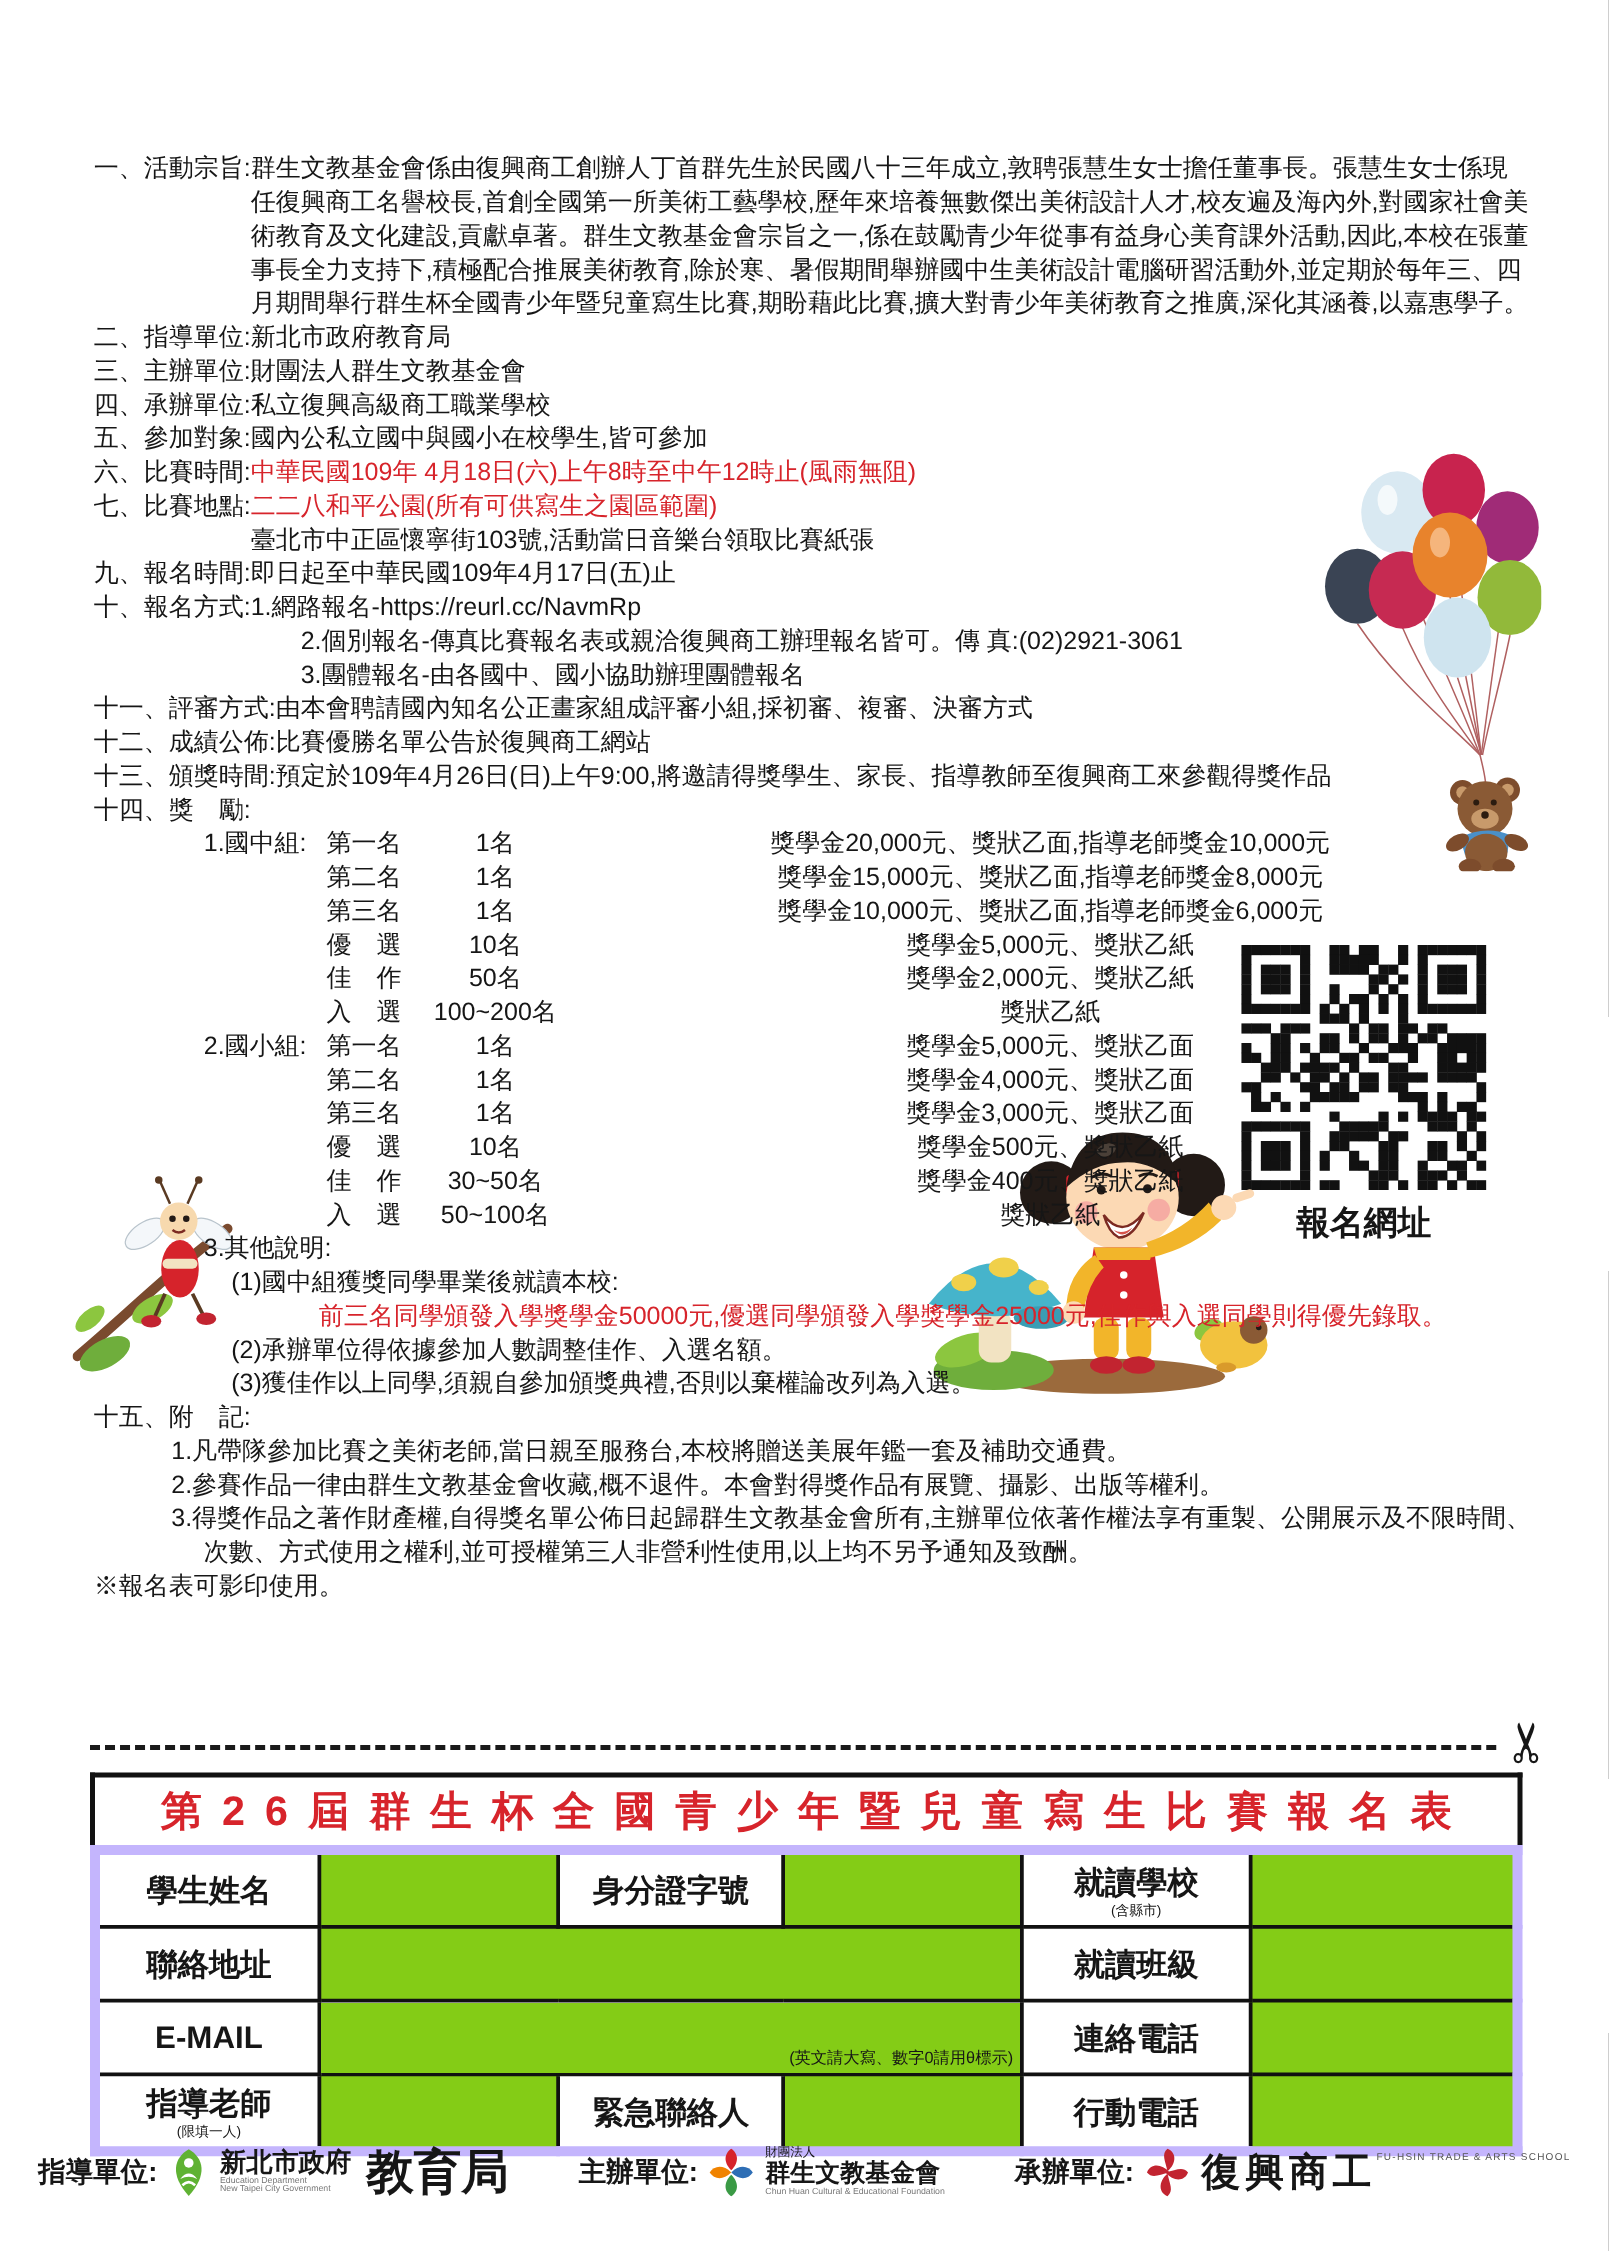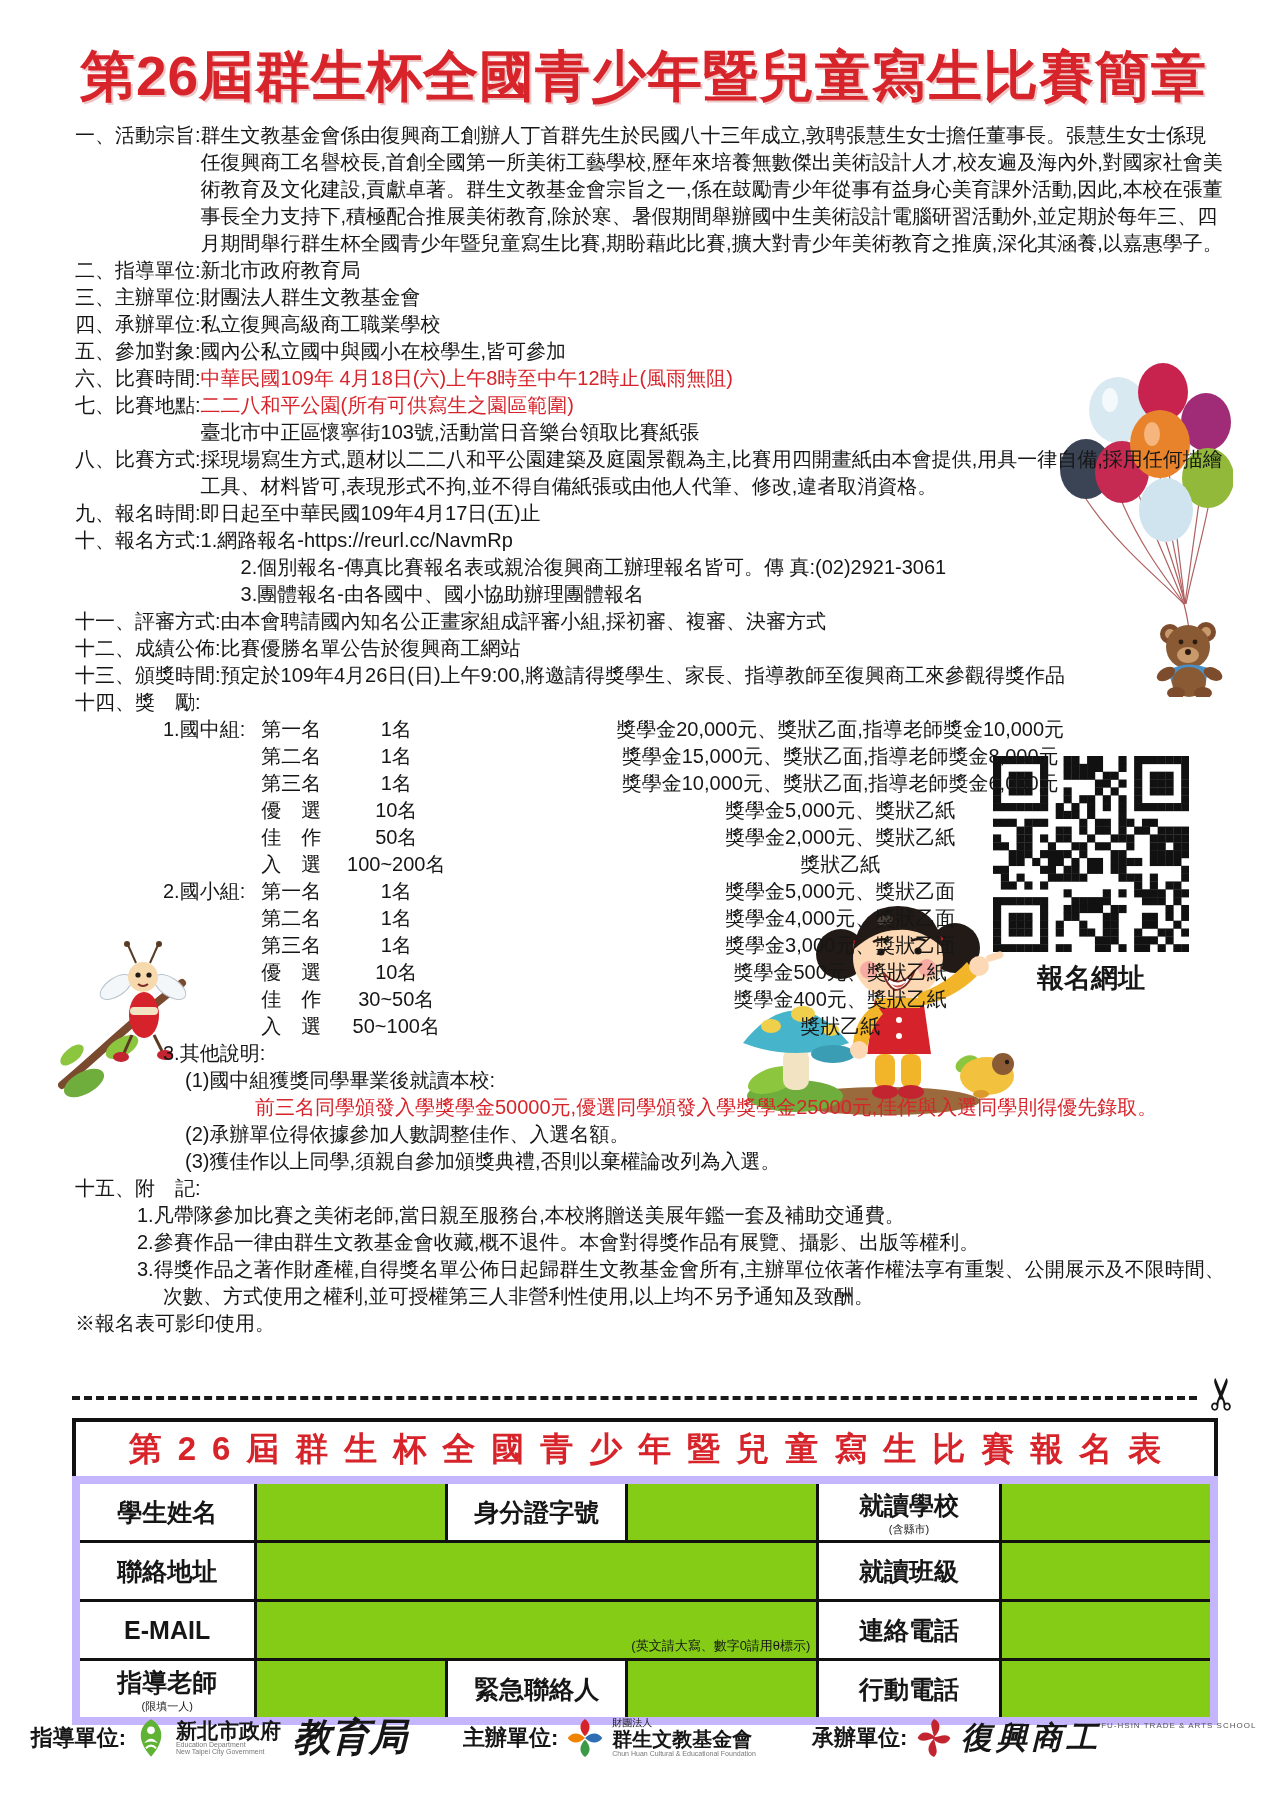--- a/index.html
+++ b/index.html
@@ -48,40 +48,39 @@
   .email-cell{position:relative;}
   .email-note{position:absolute;right:6px;bottom:3px;font-size:13px;font-weight:400;}
   
   .footer{position:absolute;left:0;right:0;top:1712px;display:flex;justify-content:center;
        align-items:center;gap:56px;z-index:2;}
   .f-unit{display:flex;align-items:center;gap:8px;}
   .f-label{font-size:22px;font-weight:700;white-space:nowrap;}
   .gov-stack{display:flex;flex-direction:column;line-height:1;}
   .gov-name{font-size:21px;font-weight:800;}
   .gov-en{font-size:7px;color:#777;}
-  .callig{font-family:"Liberation Serif",serif;font-style:italic;font-weight:bold;text-align:center;}
+  .callig{font-family:"Liberation Serif",serif;font-weight:bold;text-align:center;}
   .bureau{font-size:38px;margin-left:4px;}
   .found-stack{display:flex;flex-direction:column;line-height:1.1;}
   .found-small{font-size:10px;}
   .found-name{font-size:20px;font-weight:800;}
   .found-en{font-size:7px;color:#777;}
   .school-stack{display:flex;flex-direction:row;line-height:1;}
   .school-name{font-size:31px;letter-spacing:4px;}
   .school-en{font-size:8px;color:#555;letter-spacing:1px;}
   
   .illus{position:absolute;z-index:1;}
   .qr-caption{position:absolute;left:993px;top:960px;width:196px;text-align:center;
        font-size:27px;font-weight:600;z-index:2;}
 </style>
 </head>
 <body>
 
 <div class="page">
 
-  <div class="main-title">第26屆群生杯全國青少年暨兒童寫生比賽簡章</div>
 
   <svg class="illus" style="left:1048px;top:352px;" width="185" height="345" viewBox="0 0 185 345">
     <g stroke="#b06060" stroke-width="1.2" fill="none">
       <path d="M70 88 C95 160 120 210 136 252"></path>
       <path d="M115 70 C125 150 132 210 137 252"></path>
       <path d="M158 100 C150 160 142 215 137 252"></path>
       <path d="M38 147 C70 195 115 230 136 252"></path>
       <path d="M74 150 C95 200 125 235 136 252"></path>
       <path d="M112 125 C122 175 132 225 137 252"></path>
       <path d="M160 156 C152 195 142 230 138 252"></path>
@@ -549,24 +548,20 @@
       <span class="txt red">中華民國109年 4月18日(六)上午8時至中午12時止(風雨無阻)</span>
     </div>
     <div class="item">
       <span class="lbl">七、比賽地點:</span>
       <span class="txt">
         <span class="block red">二二八和平公園(所有可供寫生之園區範圍)</span>
         <span class="block">臺北市中正區懷寧街103號,活動當日音樂台領取比賽紙張</span>
       </span>
     </div>
     <div class="item">
-      <span class="lbl">八、比賽方式:</span>
-      <span class="txt">採現場寫生方式,題材以二二八和平公園建築及庭園景觀為主,比賽用四開畫紙由本會提供,用具一律自備,採用任何描繪工具、材料皆可,表現形式不拘,並不得自備紙張或由他人代筆、修改,違者取消資格。</span>
-    </div>
-    <div class="item">
       <span class="lbl">九、報名時間:</span>
       <span class="txt">即日起至中華民國109年4月17日(五)止</span>
     </div>
     <div class="item">
       <span class="lbl">十、報名方式:</span>
       <span class="txt">
         <span class="block">1.網路報名-https://reurl.cc/NavmRp</span>
         <span class="block indent40">2.個別報名-傳真比賽報名表或親洽復興商工辦理報名皆可。傳 真:(02)2921-3061</span>
         <span class="block indent40">3.團體報名-由各國中、國小協助辦理團體報名</span>
       </span>

